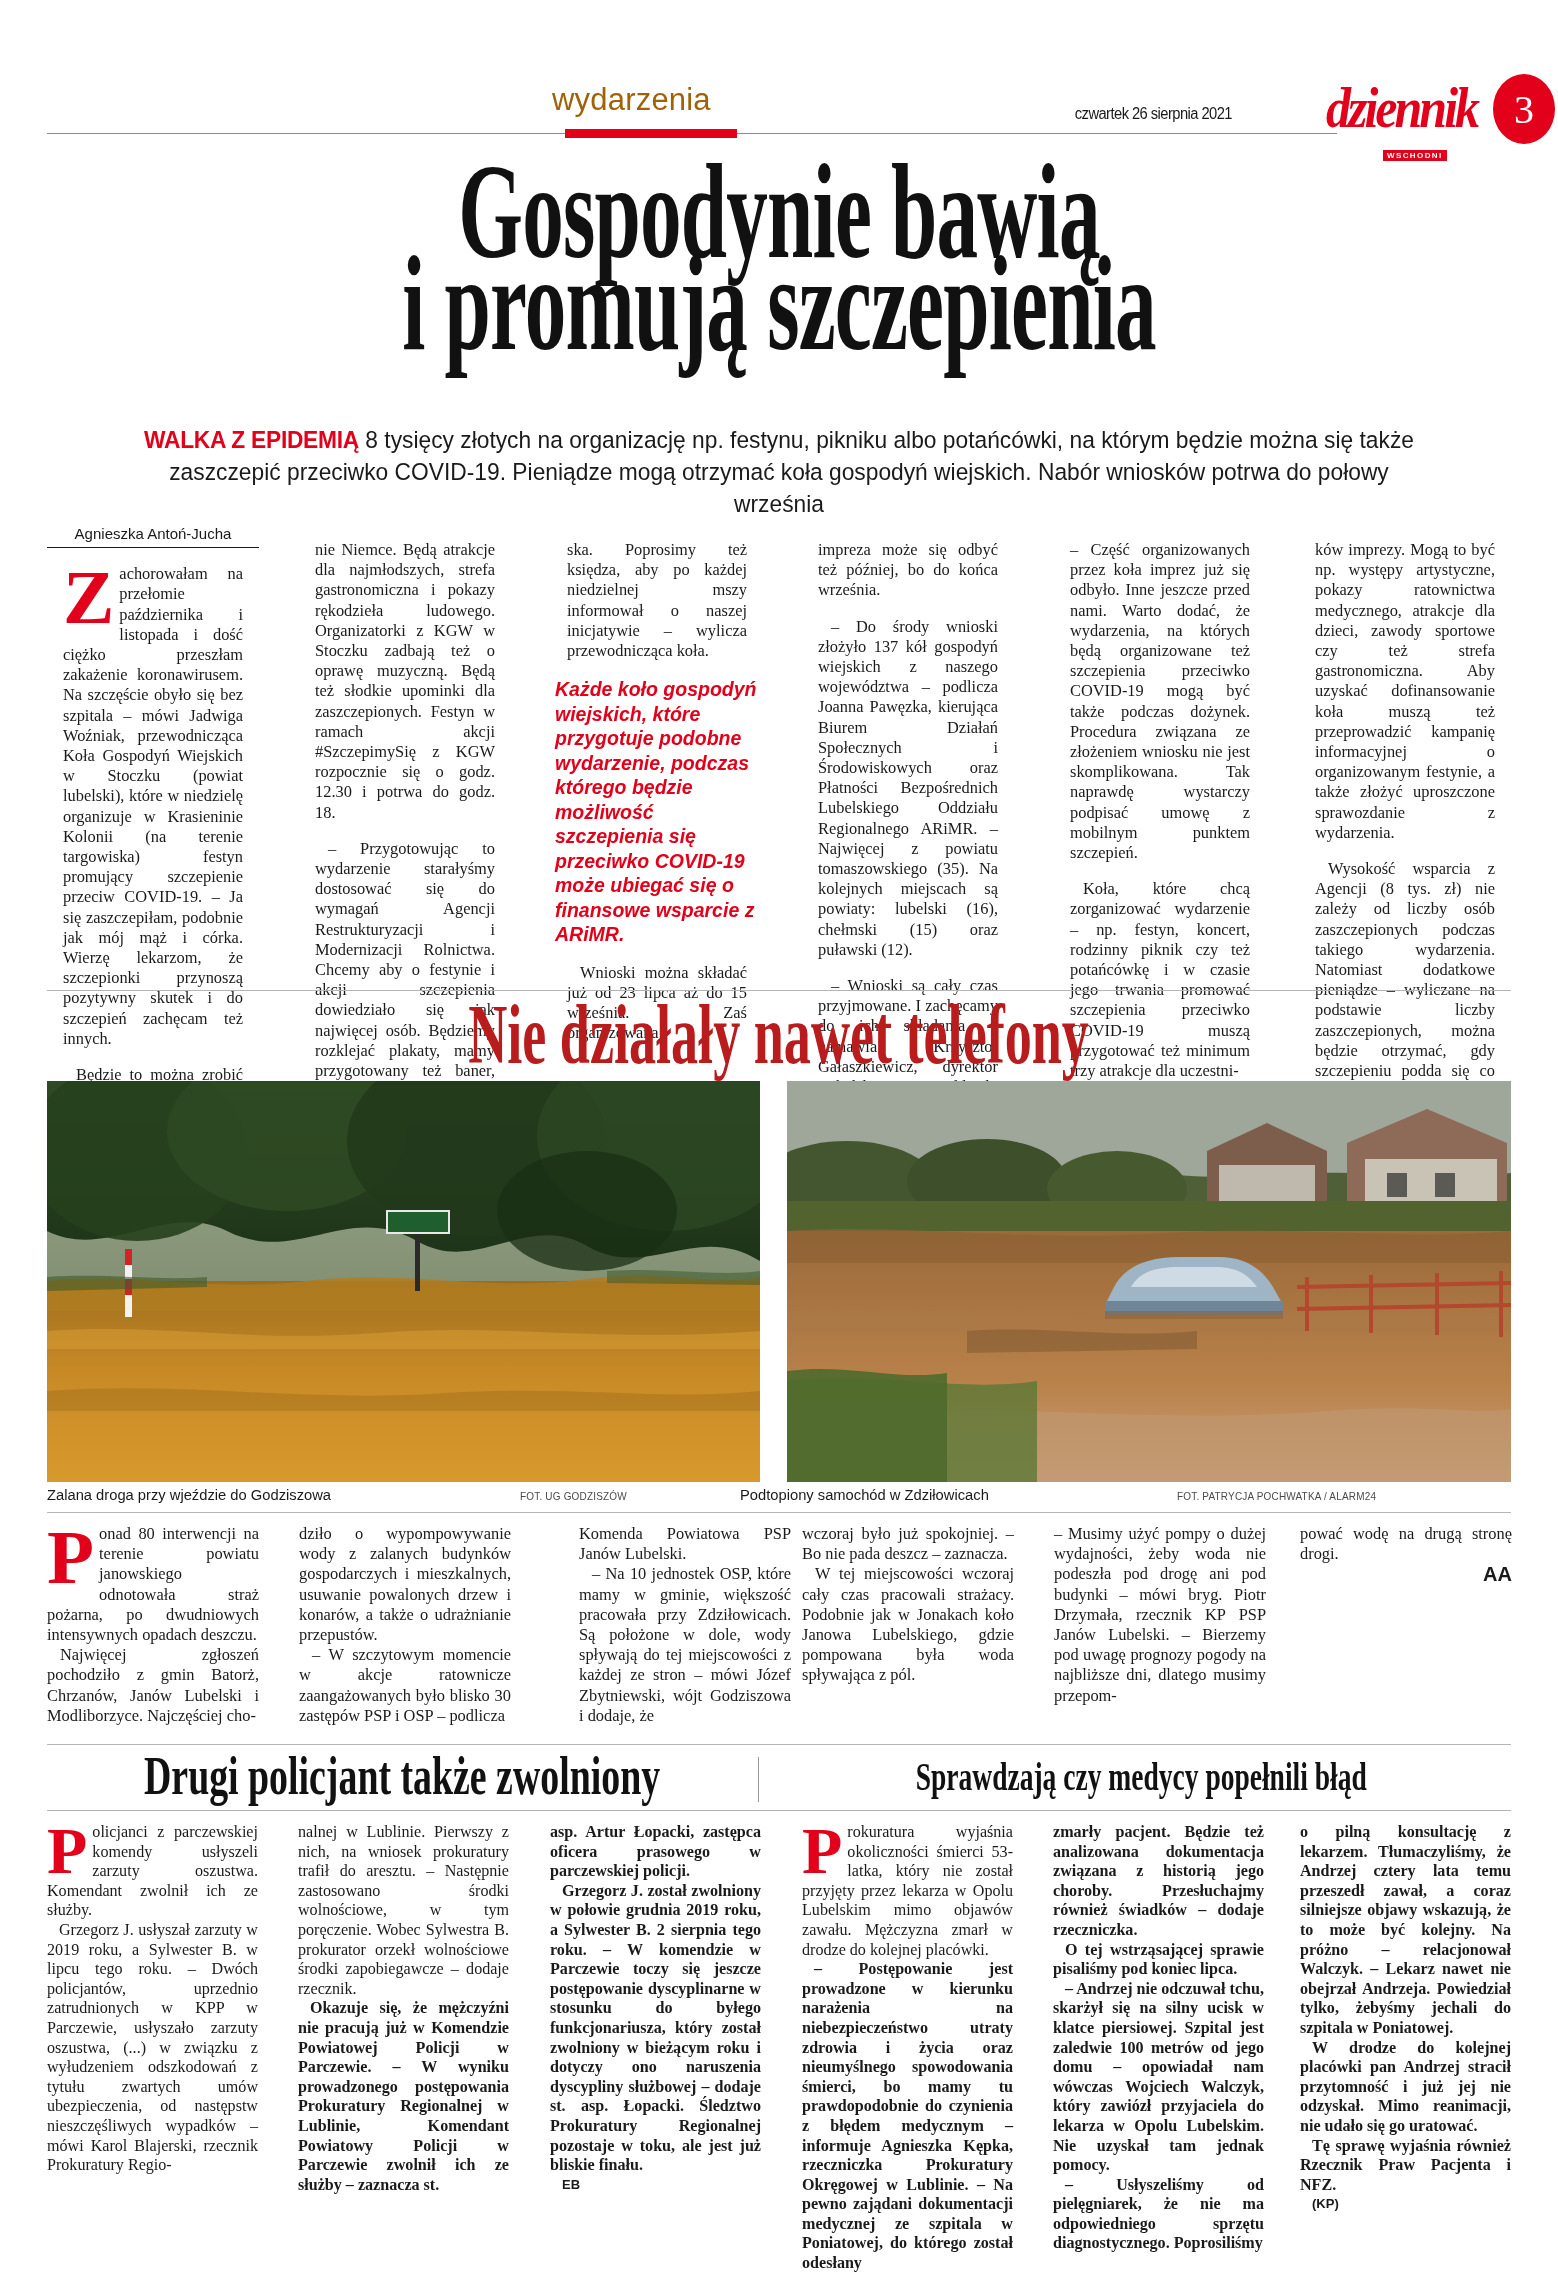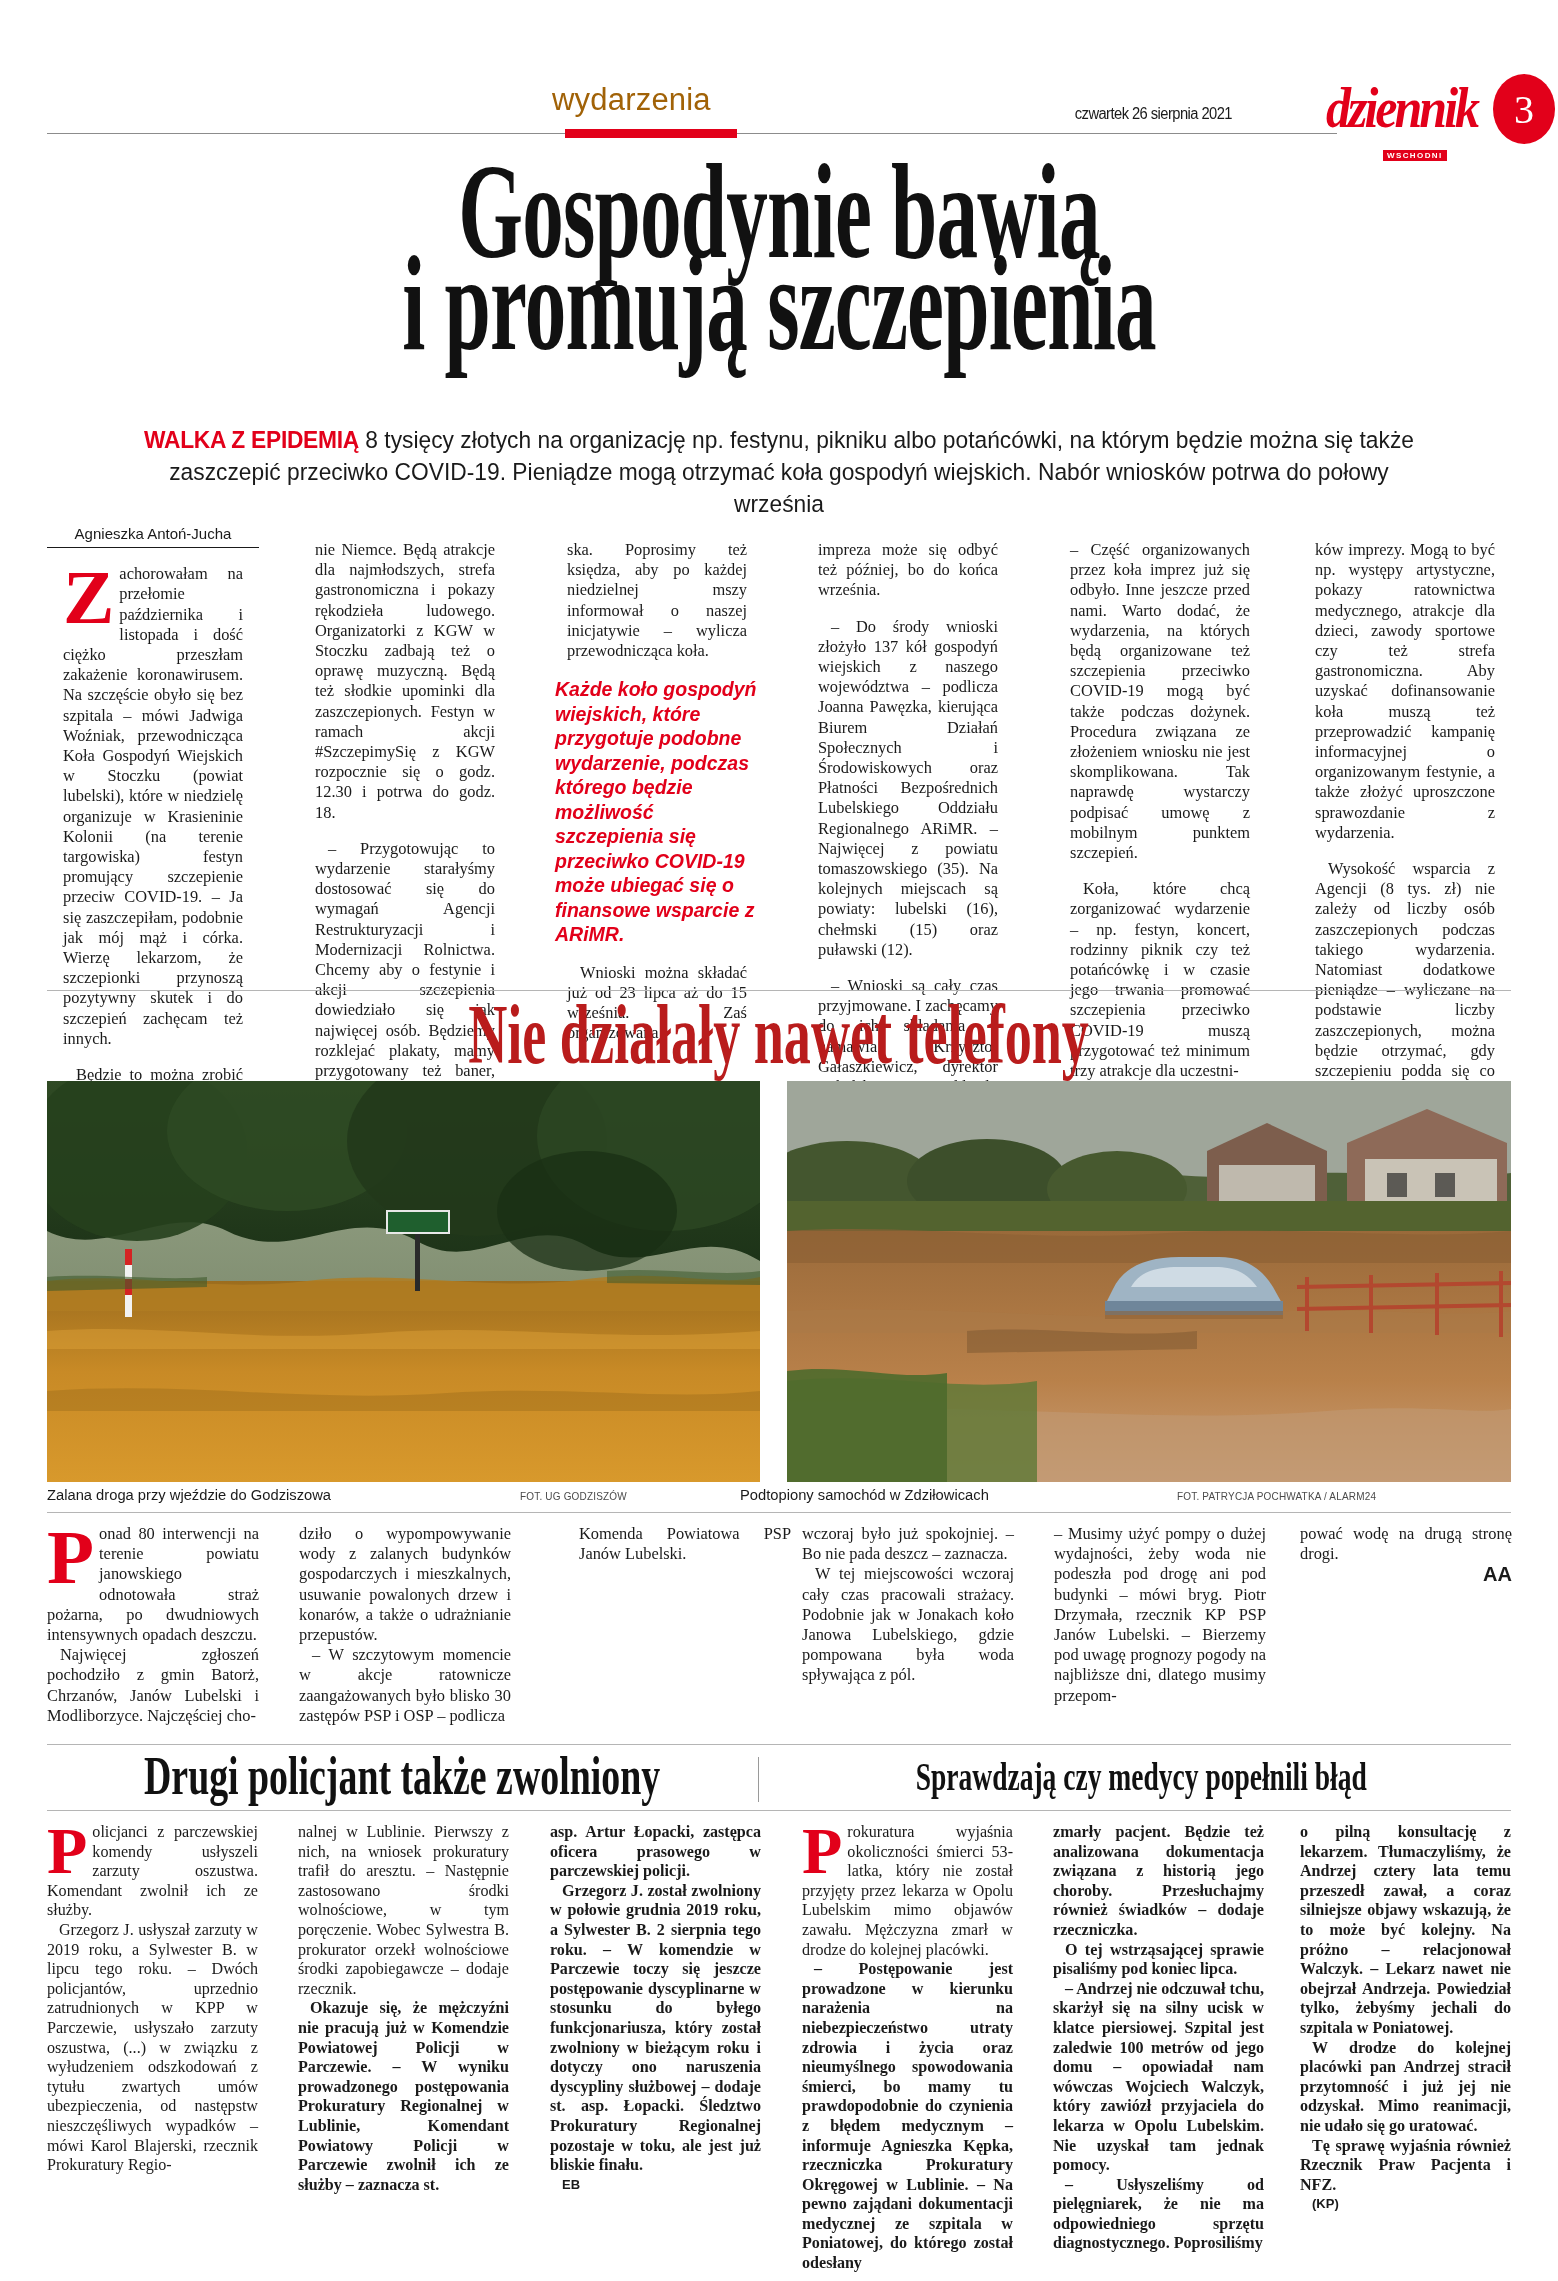--- a/index.html
+++ b/index.html
@@ -334,20 +334,21 @@
     <div class="col2 d1">
       <p class="noind"><span class="dropcap">P</span><span>onad 80 interwencji na terenie powiatu janowskiego odnotowała straż pożarna, po dwudniowych intensywnych opadach deszczu.</span></p>
       <p>Najwięcej zgłoszeń pochodziło z gmin Batorż, Chrzanów, Janów Lubelski i Modliborzyce. Najczęściej cho-</p>
     </div>
     <div class="col2 d2">
       <p class="noind">dziło o wypompowywanie wody z zalanych budynków gospodarczych i mieszkalnych, usuwanie powalonych drzew i konarów, a także o udrażnianie przepustów.</p>
       <p>– W szczytowym momencie w akcje ratownicze zaangażowanych było blisko 30 zastępów PSP i OSP – podlicza</p>
     </div>
     <div class="col2 d3">
       <p class="noind">Komenda Powiatowa PSP Janów Lubelski.</p>
+      <p>– Na 10 jednostek OSP, które mamy w gminie, większość pracowała przy Zdziłowicach. Są położone w dole, wody spływają do tej miejscowości z każdej ze stron – mówi Józef Zbytniewski, wójt Godziszowa i dodaje, że</p>
     </div>
     <div class="col2 d4">
       <p class="noind">wczoraj było już spokojniej. – Bo nie pada deszcz – zaznacza.</p>
       <p>W tej miejscowości wczoraj cały czas pracowali strażacy. Podobnie jak w Jonakach koło Janowa Lubelskiego, gdzie pompowana była woda spływająca z pól.</p>
     </div>
     <div class="col2 d5">
       <p class="noind">– Musimy użyć pompy o dużej wydajności, żeby woda nie podeszła pod drogę ani pod budynki – mówi bryg. Piotr Drzymała, rzecznik KP PSP Janów Lubelski. – Bierzemy pod uwagę prognozy pogody na najbliższe dni, dlatego musimy przepom-</p>
     </div>
     <div class="col2" style="left:1253px;">
       <p class="noind">pować wodę na drugą stronę drogi.</p>

